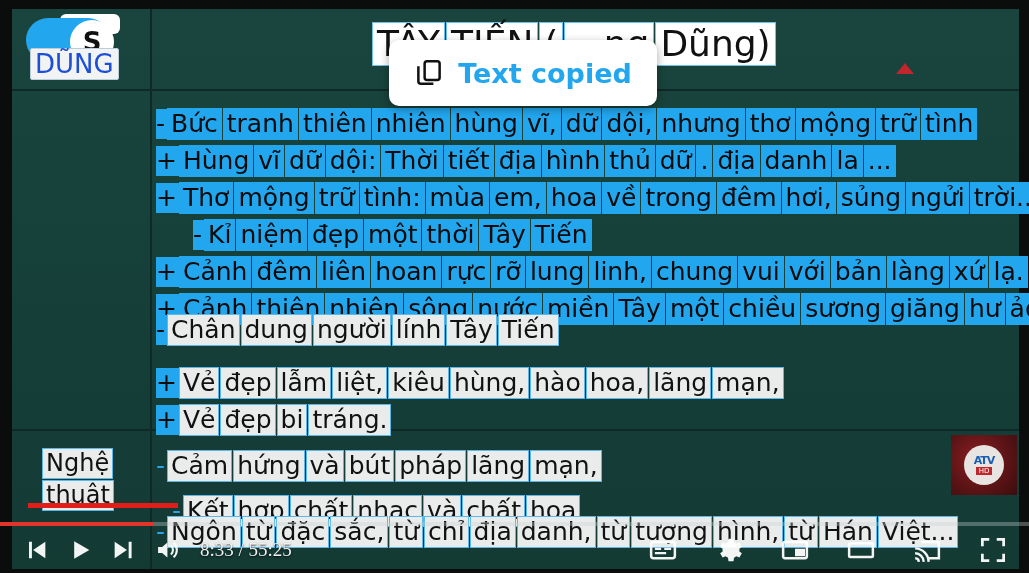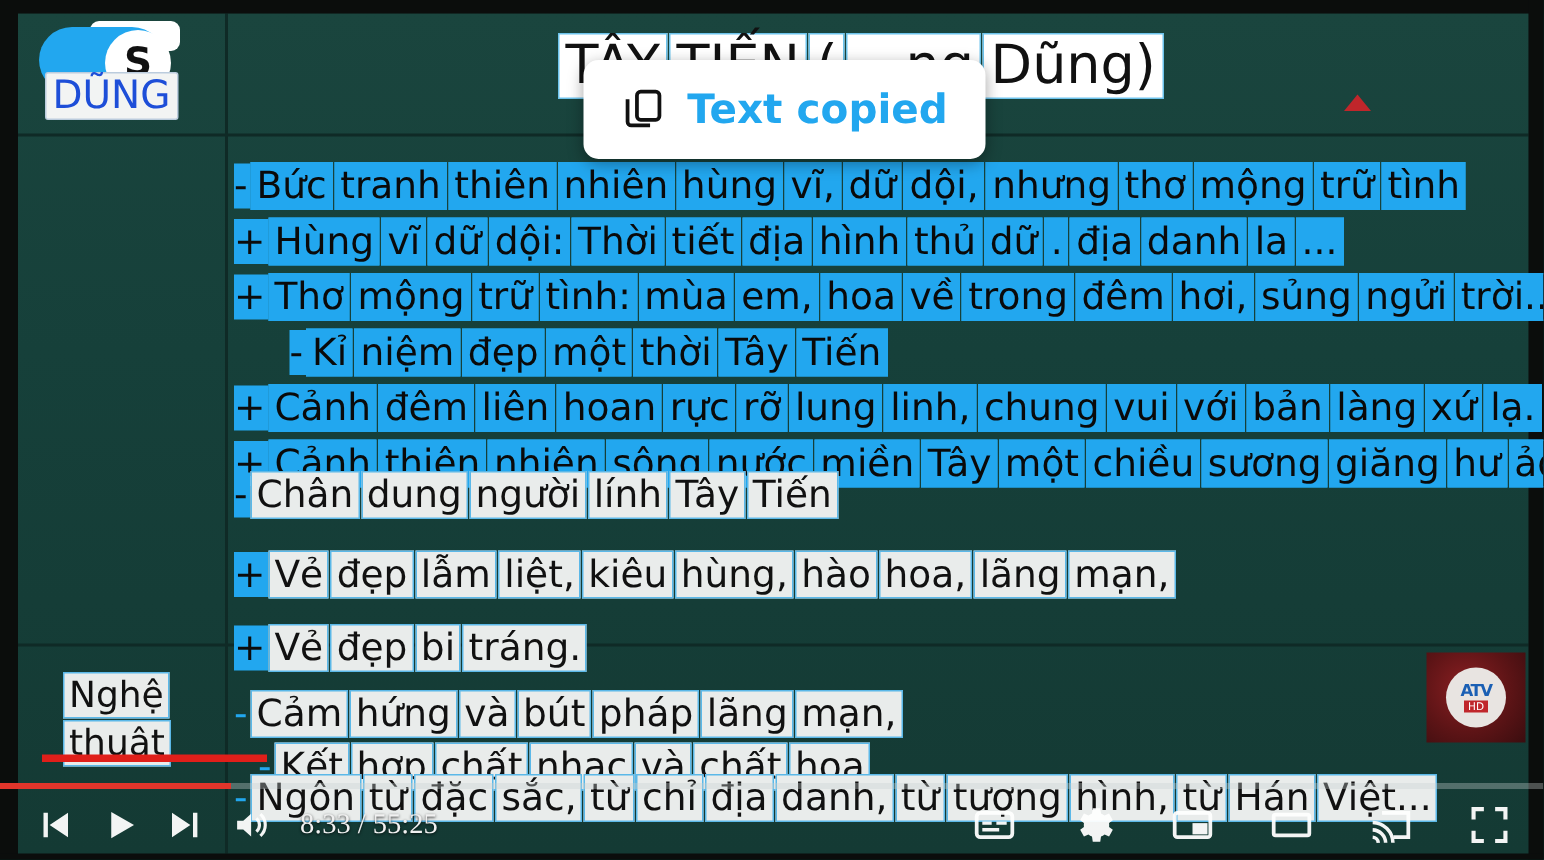--- a/index.html
+++ b/index.html
@@ -201,24 +201,24 @@
 
   <div id="row1-lines">
       <div class="line" style="top: 108px; left: 156px;"><span class="bullet sel">- </span><span class="wordbox sel">Bức</span><span class="wordbox sel">tranh</span><span class="wordbox sel">thiên</span><span class="wordbox sel">nhiên</span><span class="wordbox sel">hùng</span><span class="wordbox sel">vĩ,</span><span class="wordbox sel">dữ</span><span class="wordbox sel">dội,</span><span class="wordbox sel">nhưng</span><span class="wordbox sel">thơ</span><span class="wordbox sel">mộng</span><span class="wordbox sel">trữ</span><span class="wordbox sel">tình</span></div>
       <div class="line" style="top: 145px; left: 156px;"><span class="bullet sel">+ </span><span class="wordbox sel">Hùng</span><span class="wordbox sel">vĩ</span><span class="wordbox sel">dữ</span><span class="wordbox sel">dội:</span><span class="wordbox sel">Thời</span><span class="wordbox sel">tiết</span><span class="wordbox sel">địa</span><span class="wordbox sel">hình</span><span class="wordbox sel">thủ</span><span class="wordbox sel">dữ</span><span class="wordbox sel">.</span><span class="wordbox sel">địa</span><span class="wordbox sel">danh</span><span class="wordbox sel">la</span><span class="wordbox sel">...</span></div>
       <div class="line" style="top: 182px; left: 156px;"><span class="bullet sel">+ </span><span class="wordbox sel">Thơ</span><span class="wordbox sel">mộng</span><span class="wordbox sel">trữ</span><span class="wordbox sel">tình:</span><span class="wordbox sel">mùa</span><span class="wordbox sel">em,</span><span class="wordbox sel">hoa</span><span class="wordbox sel">về</span><span class="wordbox sel">trong</span><span class="wordbox sel">đêm</span><span class="wordbox sel">hơi,</span><span class="wordbox sel">sủng</span><span class="wordbox sel">ngửi</span><span class="wordbox sel">trời...</span></div>
       <div class="line" style="top: 219px; left: 168px; margin-left: 25px;"><span class="bullet sel">- </span><span class="wordbox sel">Kỉ</span><span class="wordbox sel">niệm</span><span class="wordbox sel">đẹp</span><span class="wordbox sel">một</span><span class="wordbox sel">thời</span><span class="wordbox sel">Tây</span><span class="wordbox sel">Tiến</span></div>
       <div class="line" style="top: 256px; left: 156px;"><span class="bullet sel">+ </span><span class="wordbox sel">Cảnh</span><span class="wordbox sel">đêm</span><span class="wordbox sel">liên</span><span class="wordbox sel">hoan</span><span class="wordbox sel">rực</span><span class="wordbox sel">rỡ</span><span class="wordbox sel">lung</span><span class="wordbox sel">linh,</span><span class="wordbox sel">chung</span><span class="wordbox sel">vui</span><span class="wordbox sel">với</span><span class="wordbox sel">bản</span><span class="wordbox sel">làng</span><span class="wordbox sel">xứ</span><span class="wordbox sel">lạ.</span></div>
       <div class="line" style="top: 293px; left: 156px;"><span class="bullet sel">+ </span><span class="wordbox sel">Cảnh</span><span class="wordbox sel">thiên</span><span class="wordbox sel">nhiên</span><span class="wordbox sel">sông</span><span class="wordbox sel">nước</span><span class="wordbox sel">miền</span><span class="wordbox sel">Tây</span><span class="wordbox sel">một</span><span class="wordbox sel">chiều</span><span class="wordbox sel">sương</span><span class="wordbox sel">giăng</span><span class="wordbox sel">hư</span><span class="wordbox sel">ảo.</span></div>
       <div class="line" style="top: 314px; left: 156px; text-decoration: underline;"><span class="bullet sel">- </span><span class="wordbox">Chân</span><span class="wordbox">dung</span><span class="wordbox">người</span><span class="wordbox">lính</span><span class="wordbox">Tây</span><span class="wordbox">Tiến</span></div>
       <div class="line" style="top: 367px; left: 156px;"><span class="bullet sel">+ </span><span class="wordbox">Vẻ</span><span class="wordbox">đẹp</span><span class="wordbox">lẫm</span><span class="wordbox">liệt,</span><span class="wordbox">kiêu</span><span class="wordbox">hùng,</span><span class="wordbox">hào</span><span class="wordbox">hoa,</span><span class="wordbox">lãng</span><span class="wordbox">mạn,</span></div>
-      <div class="line" style="top: 416px; left: 156px;"><span class="bullet sel">+ </span><span class="wordbox">Vẻ</span><span class="wordbox">đẹp</span><span class="wordbox">bi</span><span class="wordbox">tráng.</span></div>
+      <div class="line" style="top: 404px; left: 156px;"><span class="bullet sel">+ </span><span class="wordbox">Vẻ</span><span class="wordbox">đẹp</span><span class="wordbox">bi</span><span class="wordbox">tráng.</span></div>
     </div>
   <div id="row2-lines">
-      <div class="line" style="top: 460px; left: 156px;"><span class="bullet">- </span><span class="wordbox">Cảm</span><span class="wordbox">hứng</span><span class="wordbox">và</span><span class="wordbox">bút</span><span class="wordbox">pháp</span><span class="wordbox">lãng</span><span class="wordbox">mạn,</span></div>
+      <div class="line" style="top: 450px; left: 156px;"><span class="bullet">- </span><span class="wordbox">Cảm</span><span class="wordbox">hứng</span><span class="wordbox">và</span><span class="wordbox">bút</span><span class="wordbox">pháp</span><span class="wordbox">lãng</span><span class="wordbox">mạn,</span></div>
       <div class="line" style="top: 483px; left: 172px; margin-top: 12px;"><span class="bullet">- </span><span class="wordbox">Kết</span><span class="wordbox">hợp</span><span class="wordbox">chất</span><span class="wordbox">nhạc</span><span class="wordbox">và</span><span class="wordbox">chất</span><span class="wordbox">họa</span></div>
       <div class="line" style="top: 516px; left: 156px;"><span class="bullet">- </span><span class="wordbox">Ngôn</span><span class="wordbox">từ</span><span class="wordbox">đặc</span><span class="wordbox">sắc,</span><span class="wordbox">từ</span><span class="wordbox">chỉ</span><span class="wordbox">địa</span><span class="wordbox">danh,</span><span class="wordbox">từ</span><span class="wordbox">tượng</span><span class="wordbox">hình,</span><span class="wordbox">từ</span><span class="wordbox">Hán</span><span class="wordbox">Việt...</span></div>
     </div>
 
   <div class="redline"></div>
 
   <div class="badge">
     <div class="disc">
       <div class="t1">ATV</div>
       <div class="t2">HD</div>

